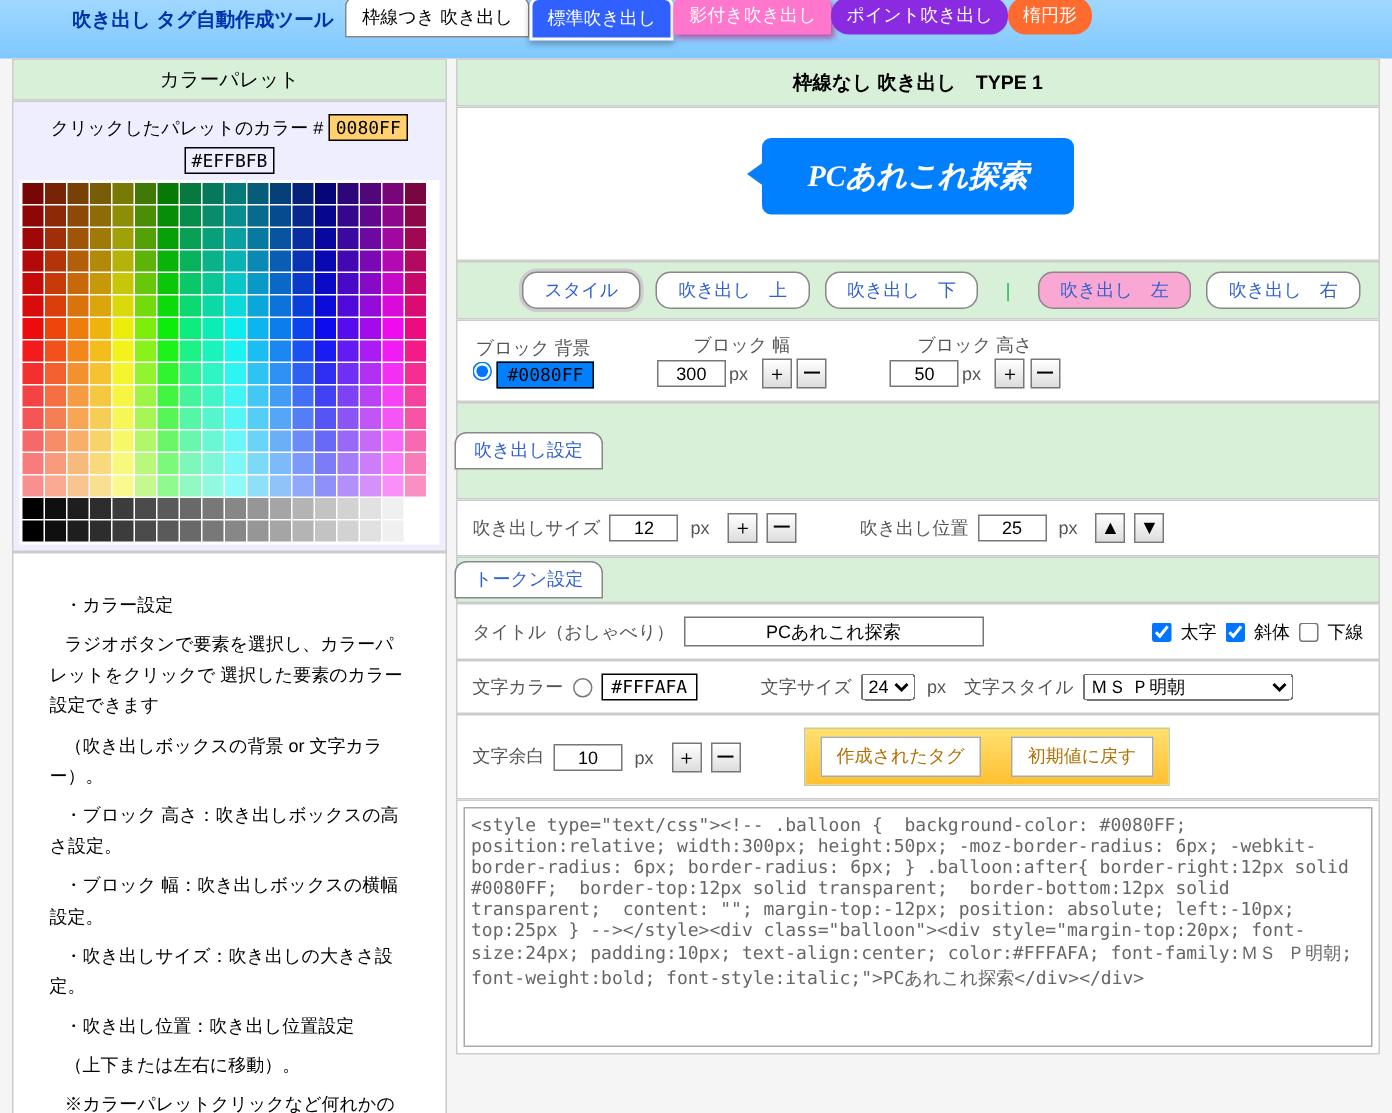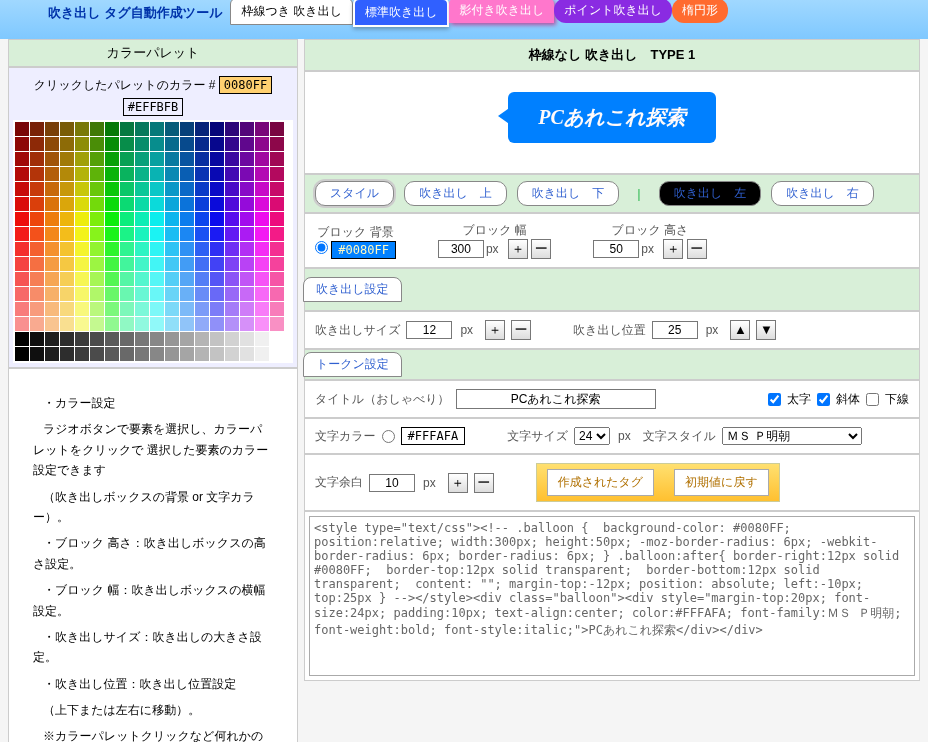--- a/index.html
+++ b/index.html
@@ -23,27 +23,27 @@
 .palette { display: grid; grid-template-columns: repeat(18, 14px); grid-auto-rows: 14px; gap: 1px; background: #fff; padding: 2px; }
 .sw { width: 14px; height: 14px; }
 .help { background: #fff; border: 1px solid #ccc; padding: 24px; font-size: 12px; line-height: 1.7; }
 .help p { margin-bottom: 6px; text-indent: 10px; }
 .main-title { background: #d8efd8; text-align: center; padding: 6px; font-weight: bold; border: 1px solid #ccc; }
 .preview { background: #fff; border: 1px solid #ccc; padding: 20px 40px 30px; display: flex; justify-content: center; }
 .balloon { background: #0080FF; color: #FFFAFA; border-radius: 6px; padding: 12px 30px; font-family: "MS PMincho", serif; font-style: italic; font-weight: bold; font-size: 20px; position: relative; }
 .balloon::before { content: ""; position: absolute; left: -20px; top: 14px; border: 10px solid transparent; border-right: 14px solid #0080FF; }
 .row-bar { background: #d8efd8; border: 1px solid #ccc; padding: 6px 10px; display: flex; align-items: center; flex-wrap: wrap; gap: 10px; }
 .opt-btn { background: #fff; border: 1px solid #888; border-radius: 10px; padding: 3px 14px; font-size: 12px; color: #3060d0; }
-.opt-btn.active { box-shadow: 0 0 0 2px #ccc; }
+.opt-btn.active { box-shadow: 0 0 0 2px #ccc; margin-left: 33px; }
 .sep { color: #3b5; margin: 0 8px; }
 .tab-btn { background: #fff; border: 1px solid #888; border-radius: 8px 8px 0 0; padding: 3px 12px; font-size: 12px; color: #3060d0; margin-left: -6px; }
 .field-row { background: #fff; border: 1px solid #ccc; padding: 8px 10px; display: flex; align-items: center; flex-wrap: wrap; gap: 6px; font-size: 12px; }
 .label { color: #555; }
 .radio { width: 13px; height: 13px; }
-.code-chip { border: 1px solid #000; background: #0080FF; color: #fef9c3; padding: 1px 6px; font-family: monospace; font-size: 12px; }
+.code-chip { border: 1px solid #000; background: #0080FF; color: #000000; padding: 1px 6px; font-family: monospace; font-size: 12px; }
 .code-chip.w { background: #fff; color: #000; }
 .num-in { width: 46px; text-align: center; border: 1px solid #777; font-size: 12px; padding: 1px; }
 .txt-in { border: 1px solid #777; font-size: 12px; padding: 2px 4px; }
 .step { width: 20px; height: 20px; border: 1px solid #777; background: linear-gradient(#fff,#ddd); font-size: 13px; line-height: 16px; text-align: center; }
 .unit { margin: 0 6px 0 2px; color: #555; }
 .gap { flex: 0 0 30px; }
 .gold { background: linear-gradient(#ffe070,#ffc030); border: 1px solid #cc9; padding: 5px 10px; display: flex; gap: 20px; }
 .gold-btn { background: #fff; border: 1px solid #aaa; padding: 4px 10px; font-size: 12px; color: #b07000; }
 .textarea { width: 100%; height: 160px; border: 1px solid #aaa; padding: 4px; font-family: monospace; font-size: 12px; color: #666; resize: none; }
 .watermark { text-align: right; padding: 10px 20px; font-family: Georgia, serif; font-style: italic; font-size: 22px; color: #5fa8c8; }
@@ -378,21 +378,21 @@
     <div class="main-title">枠線なし 吹き出し　TYPE 1</div>
     <div class="preview">
       <div class="balloon">PCあれこれ探索</div>
     </div>
 
     <div class="row-bar">
       <span class="opt-btn active">スタイル</span>
       <span class="opt-btn">吹き出し　上</span>
       <span class="opt-btn">吹き出し　下</span>
       <span class="sep">|</span>
-      <span class="opt-btn" style="background:#000000">吹き出し　左</span>
+      <span class="opt-btn" style="background:#f9a8d4">吹き出し　左</span>
       <span class="opt-btn">吹き出し　右</span>
     </div>
 
     <div class="field-row">
       <div style="text-align:center">
         <div class="label">ブロック 背景</div>
         <input type="radio" class="radio" checked="" style="">
         <span class="code-chip">#0080FF</span>
       </div>
       <div class="gap"></div>
@@ -404,21 +404,21 @@
       </div>
       <div class="gap"></div>
       <div style="text-align:center">
         <div class="label">ブロック 高さ</div>
         <input class="num-in" value="50" style=""><span class="unit">px</span>
         <button class="step">＋</button>
         <button class="step">ー</button>
       </div>
     </div>
 
-    <div class="row-bar" style="padding:8px 4px">
+    <div class="row-bar" style="padding:19px 4px">
         <span class="tab-btn">吹き出し設定</span>
       </div>
     <div class="field-row">
       <span class="label">吹き出しサイズ</span>
       <input class="num-in" value="12" style="">
         <span class="unit">px</span>
       <button class="step">＋</button>
       <button class="step">ー</button>
       <div class="gap"></div>
       <span class="label">吹き出し位置</span>

